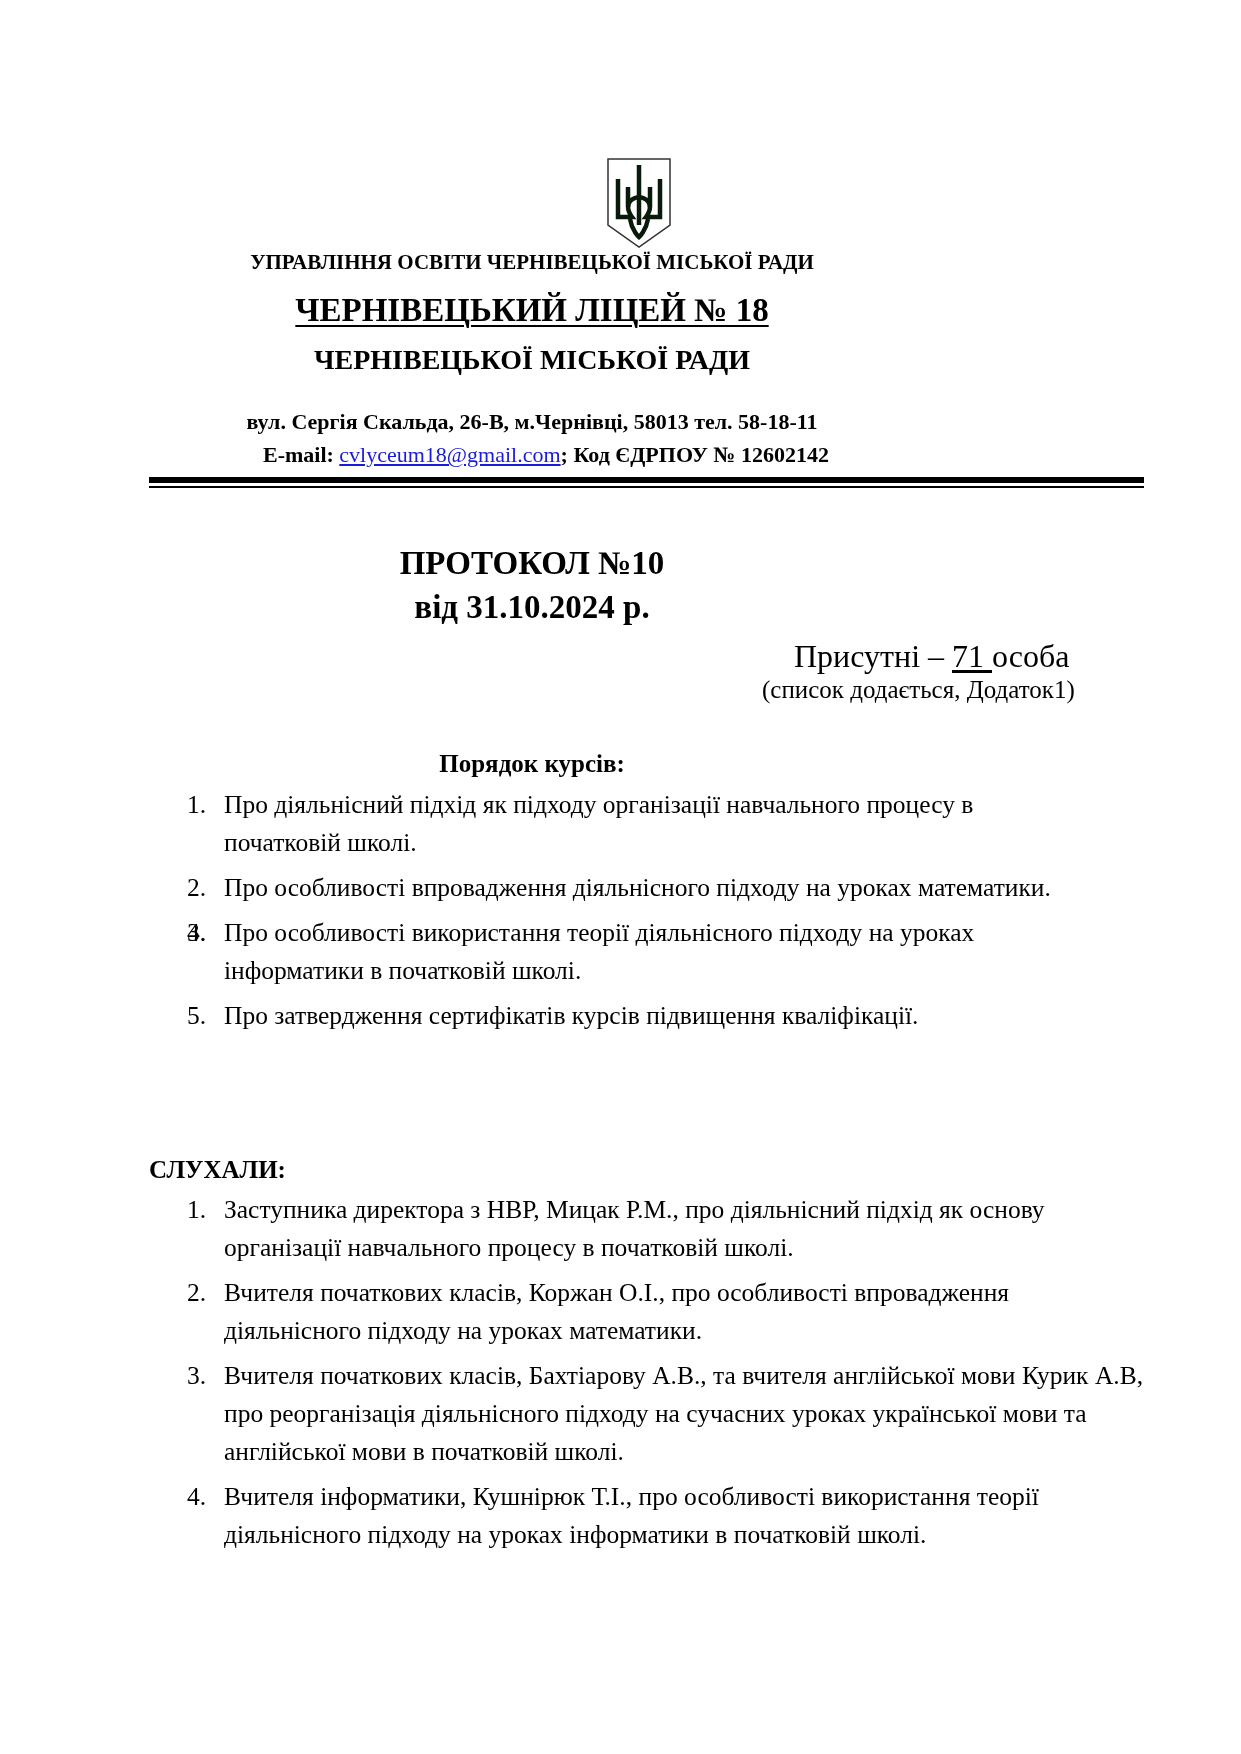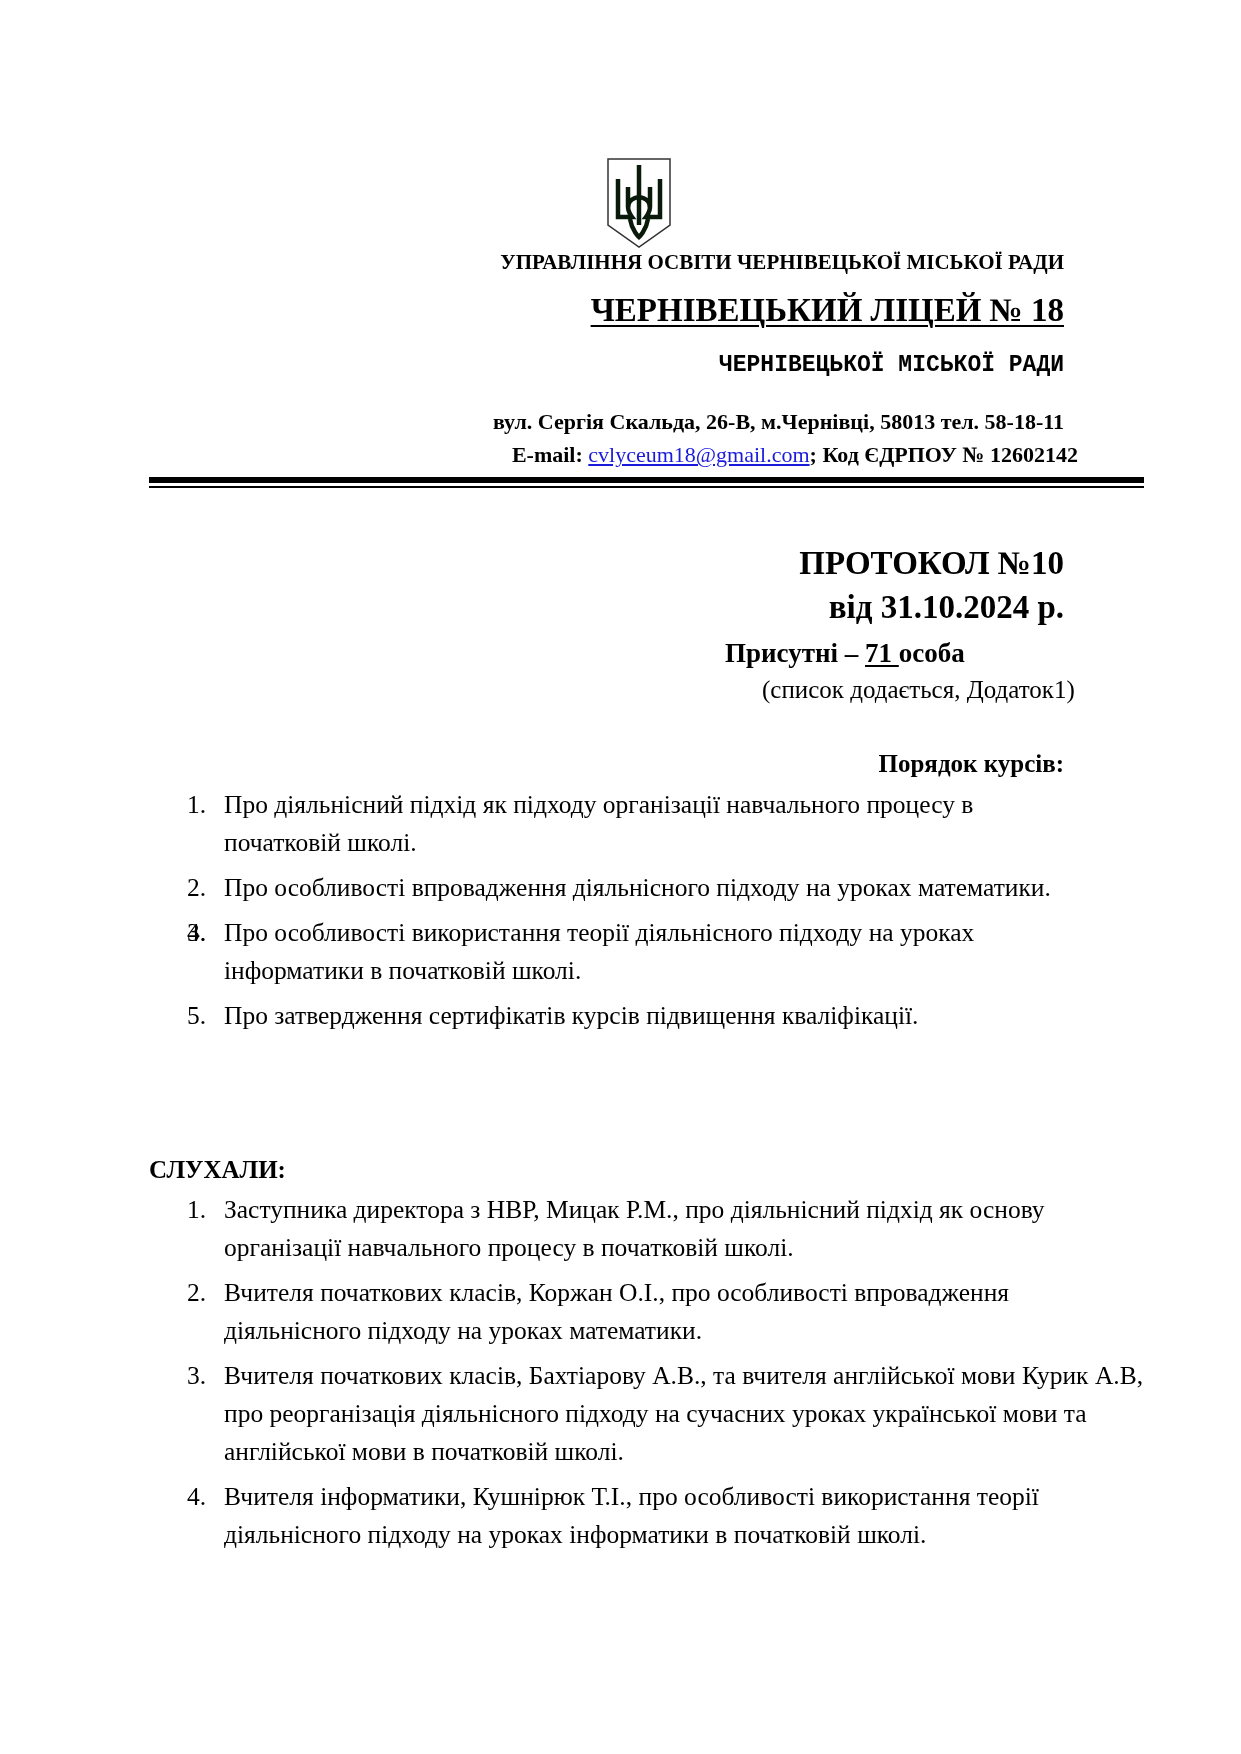--- a/index.html
+++ b/index.html
@@ -1,34 +1,34 @@
 <!DOCTYPE html>
 <html><head>
   <meta charset="utf-8">
   <style>
     html, body { margin: 0; padding: 0; background: #ffffff; }
     body {
       width: 1241px; height: 1754px; position: relative; overflow: hidden;
       font-family: "Liberation Serif", "DejaVu Serif", serif; color: #000;
     }
     .abs { position: absolute; }
-    .center { left: 0; width: 1064px; text-align: right; }
+    .center { left: 0; width: 1064px; text-align: center; }
     .emblem { left: 606px; top: 157px; width: 66px; height: 92px; }
     .h-dept { top: 250px; font-size: 21px; font-weight: bold; letter-spacing: 0; }
     .h-school { top: 292px; font-size: 33px; font-weight: bold; }
     .h-school span { text-decoration: underline; text-decoration-thickness: 2px; text-underline-offset: 4px; }
-    .h-council { top: 352px; font-size: 23px; font-weight: bold; font-family: Liberation Mono, monospace; }
+    .h-council { top: 344px; font-size: 28px; font-weight: bold; }
     .h-addr { top: 409px; font-size: 22px; font-weight: bold; }
     .h-mail { top: 442px; font-size: 22px; font-weight: bold; left: 14px; }
     .h-mail a { color: #1a1adb; font-weight: normal; text-decoration: underline; }
     .rule-thick { left: 149px; top: 477px; width: 995px; height: 6px; background: #000; }
     .rule-thin { left: 149px; top: 486px; width: 995px; height: 2px; background: #000; }
     .title { top: 545px; font-size: 33px; font-weight: bold; }
     .date { top: 589px; font-size: 33px; font-weight: bold; }
-    .present { left: 725px; top: 638px; font-size: 27px; font-weight: bold; }
+    .present { left: 794px; top: 638px; font-size: 32px; }
     .present u { text-underline-offset: 3px; }
     .list-note { left: 762px; top: 676px; font-size: 25px; }
     .agenda-h { top: 750px; font-size: 25px; font-weight: bold; }
     ol.lst { position: absolute; margin: 0; padding: 0; list-style: none; font-size: 25.5px; line-height: 38px; }
     ol.lst li { position: relative; padding-left: 37px; }
     ol.lst li .num { position: absolute; left: 0; top: 0; }
     ol.lst li + li { margin-top: 7px; }
     .agenda-list { left: 187px; top: 786px; width: 900px; }
     .heard-h { left: 149px; top: 1156px; font-size: 25px; font-weight: bold; text-align: center; }
     .heard-list { left: 187px; top: 1191px; width: 960px; }

